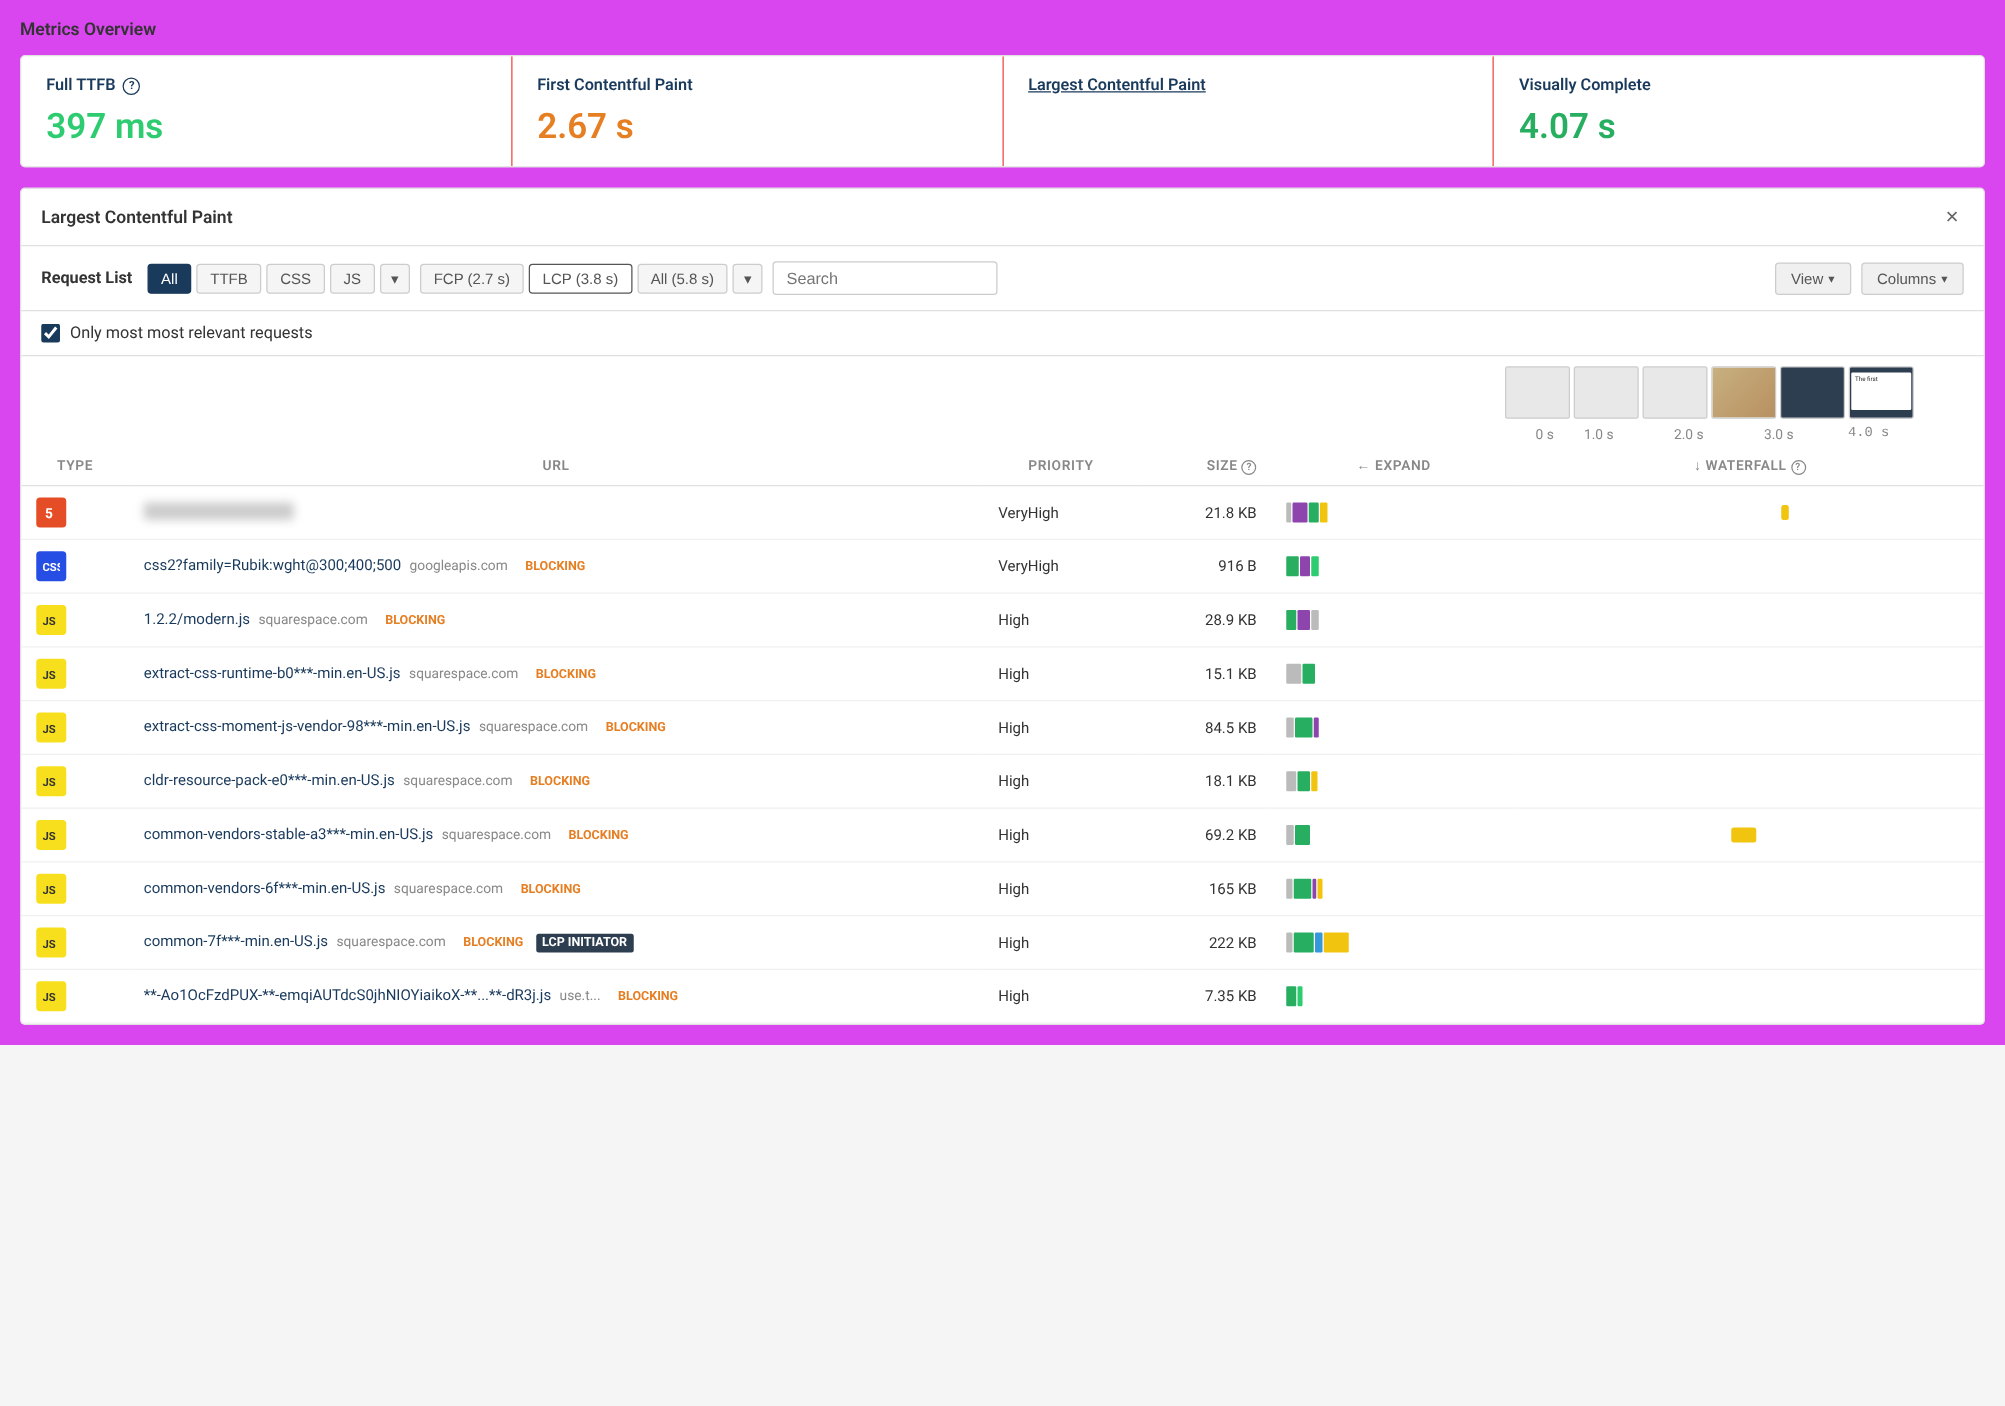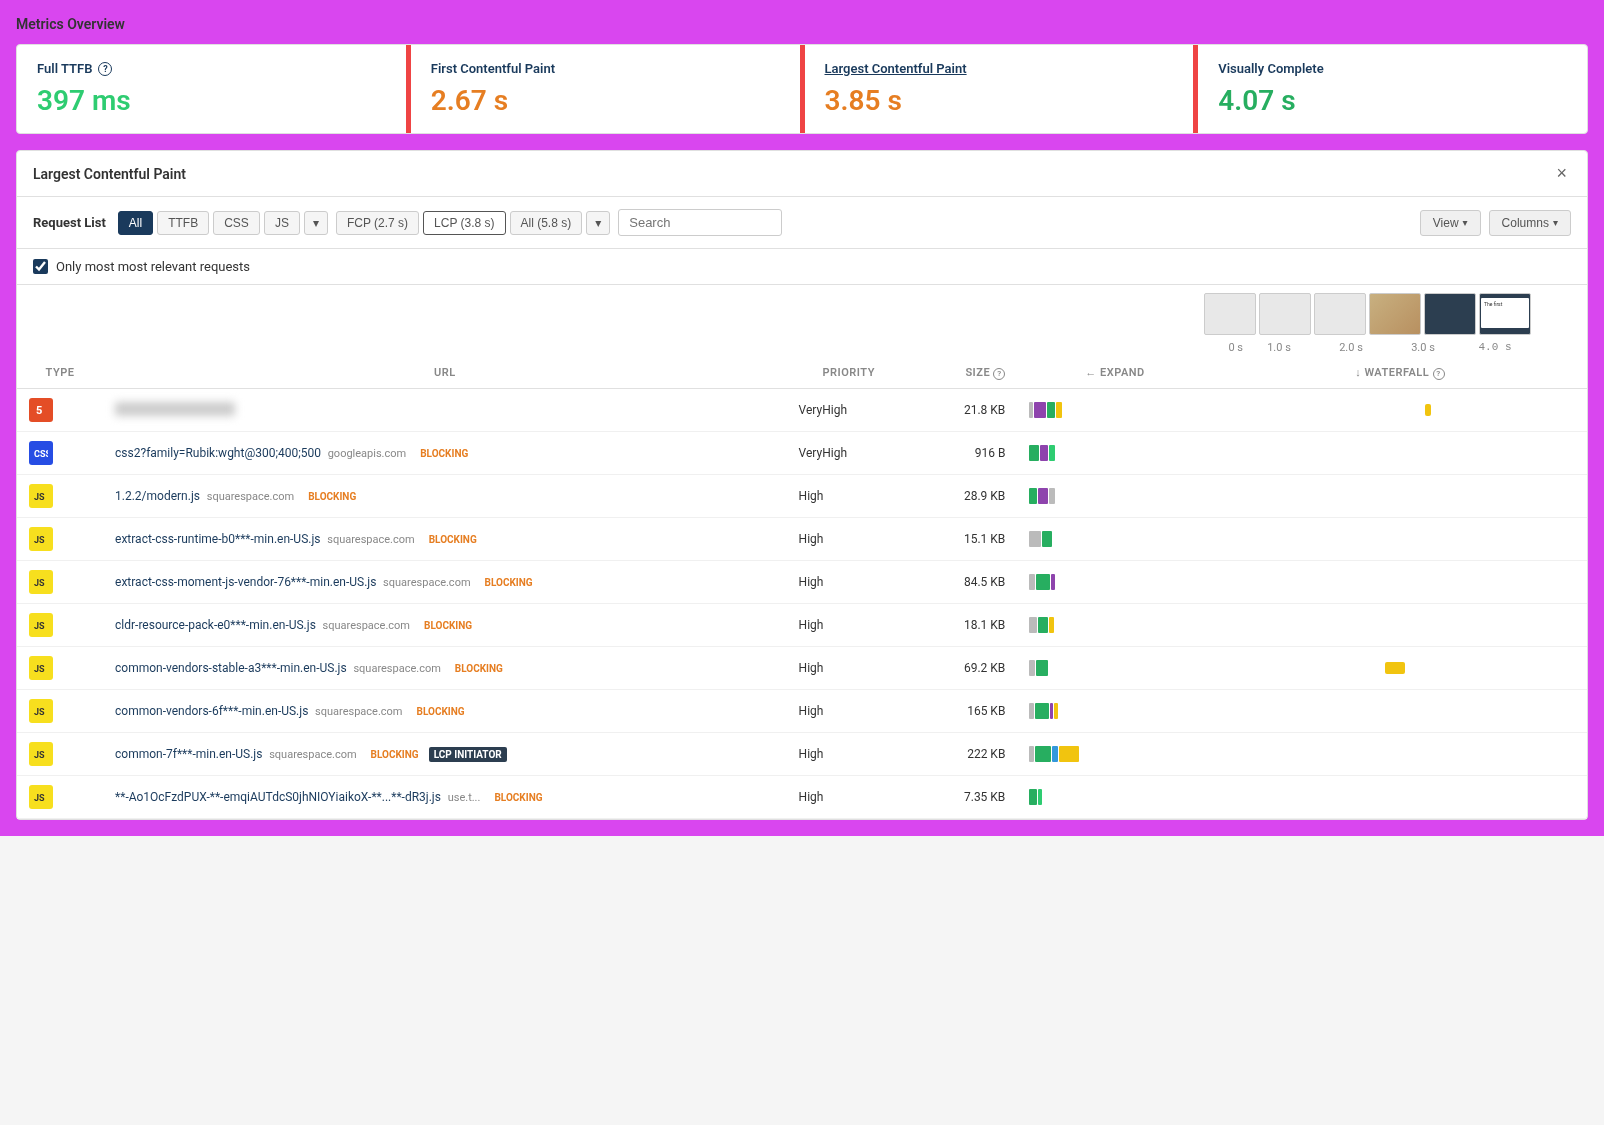--- a/index.html
+++ b/index.html
@@ -8,21 +8,21 @@
     .page { background: #d946ef; padding: 16px; }
 
     
     .metrics-overview-title {
       font-size: 14px; font-weight: 600; color: #333; margin-bottom: 12px;
     }
     .metrics-cards {
       display: flex; gap: 0; background: #fff; border: 1px solid #e0e0e0; border-radius: 4px; margin-bottom: 16px; overflow: hidden;
     }
     .metric-card {
-      flex: 1; padding: 16px 20px; border-right: 5px solid #ef4444;
+      flex: 1; padding: 16px 20px; border-right: 1px solid #ef4444;
     }
     .metric-card:last-child { border-right: none; }
     .metric-label {
       font-size: 13px; font-weight: 600; color: #1a3a5c; margin-bottom: 8px; display: flex; align-items: center; gap: 6px;
     }
     .metric-label.underline { text-decoration: underline; cursor: pointer; }
     .metric-value { font-size: 28px; font-weight: 600; }
     .metric-value.green { color: #2ecc71; }
     .metric-value.orange { color: #e67e22; }
     .metric-value.teal { color: #27ae60; }
@@ -52,21 +52,21 @@
       padding: 4px 10px; border-radius: 3px; border: 1px solid #ccc; background: #f5f5f5; cursor: pointer; font-size: 12px; color: #555;
     }
     .filter-btn.active { background: #1a3a5c; color: #fff; border-color: #1a3a5c; }
     .filter-btn.outlined { background: #fff; border: 1.5px solid #555; font-weight: 500; }
 
     .filter-dropdown {
       padding: 4px 8px; border-radius: 3px; border: 1px solid #ccc; background: #f5f5f5; cursor: pointer; font-size: 12px; color: #555; display: flex; align-items: center; gap: 4px;
     }
 
     .search-input {
-      padding: 5px 10px; border: 1px solid #ccc; border-radius: 3px; font-size: 13px; width: 164px; outline: none;
+      padding: 5px 10px; border: 1px solid #ccc; border-radius: 3px; font-size: 13px; width: 180px; outline: none;
     }
 
     .right-controls { display: flex; gap: 8px; margin-left: auto; }
     .view-btn {
       padding: 5px 12px; border: 1px solid #ccc; border-radius: 3px; background: #f0f0f0; cursor: pointer; font-size: 12px; color: #555; display: flex; align-items: center; gap: 4px;
     }
 
     
     .checkbox-row { display: flex; align-items: center; gap: 8px; padding: 10px 16px; border-bottom: 1px solid #e0e0e0; }
     .checkbox-row input[type="checkbox"] { width: 15px; height: 15px; accent-color: #1a3a5c; }
@@ -131,21 +131,20 @@
   <div class="metric-card">
         <div class="metric-label">Full TTFB<span class="help-icon">?</span></div>
         <div class="metric-value green">397 ms</div>
       </div>
       <div class="metric-card">
         <div class="metric-label">First Contentful Paint</div>
         <div class="metric-value orange">2.67 s</div>
       </div>
       <div class="metric-card">
         <div class="metric-label underline">Largest Contentful Paint</div>
-        <div class="metric-value orange">3.85 s</div>
       </div>
       <div class="metric-card">
         <div class="metric-label">Visually Complete</div>
         <div class="metric-value teal">4.07 s</div>
       </div>
     </div>
 
   <div class="lcp-panel">
     <div class="lcp-panel-header">
       <span class="lcp-panel-title">Largest Contentful Paint</span>
@@ -305,21 +304,21 @@
                 </div>
               </td>
               <td style="min-width: 160px; position: relative;"></td>
             </tr>
             <tr>
               <td><span class="type-icon type-js">
                   <svg width="14" height="14" viewBox="0 0 14 14">
                     <text x="0" y="11" font-size="9" fill="#333" font-weight="bold">JS</text>
                   </svg>
                 </span></td>
-              <td style="max-width: 420px;"><span style="font-size: 12px; color: rgb(26, 58, 92);">extract-css-moment-js-vendor-76***-min.en-US.js</span><span class="url-domain"> squarespace.com</span><span class="badge badge-blocking" style="margin-left: 8px;">BLOCKING</span></td>
+              <td style="max-width: 420px;"><span style="font-size: 12px; color: rgb(26, 58, 92);">extract-css-moment-js-vendor-98***-min.en-US.js</span><span class="url-domain"> squarespace.com</span><span class="badge badge-blocking" style="margin-left: 8px;">BLOCKING</span></td>
               <td class="priority-cell">High</td>
               <td class="size-cell">84.5 KB</td>
               <td style="min-width: 120px;">
                 <div class="waterfall-bar-container">
                   <div class="bar-segment bar-gray" style="width: 6px;"></div>
                   <div class="bar-segment bar-teal" style="width: 14px;"></div>
                   <div class="bar-segment bar-purple" style="width: 4px;"></div>
                 </div>
               </td>
               <td style="min-width: 160px; position: relative;"></td>

